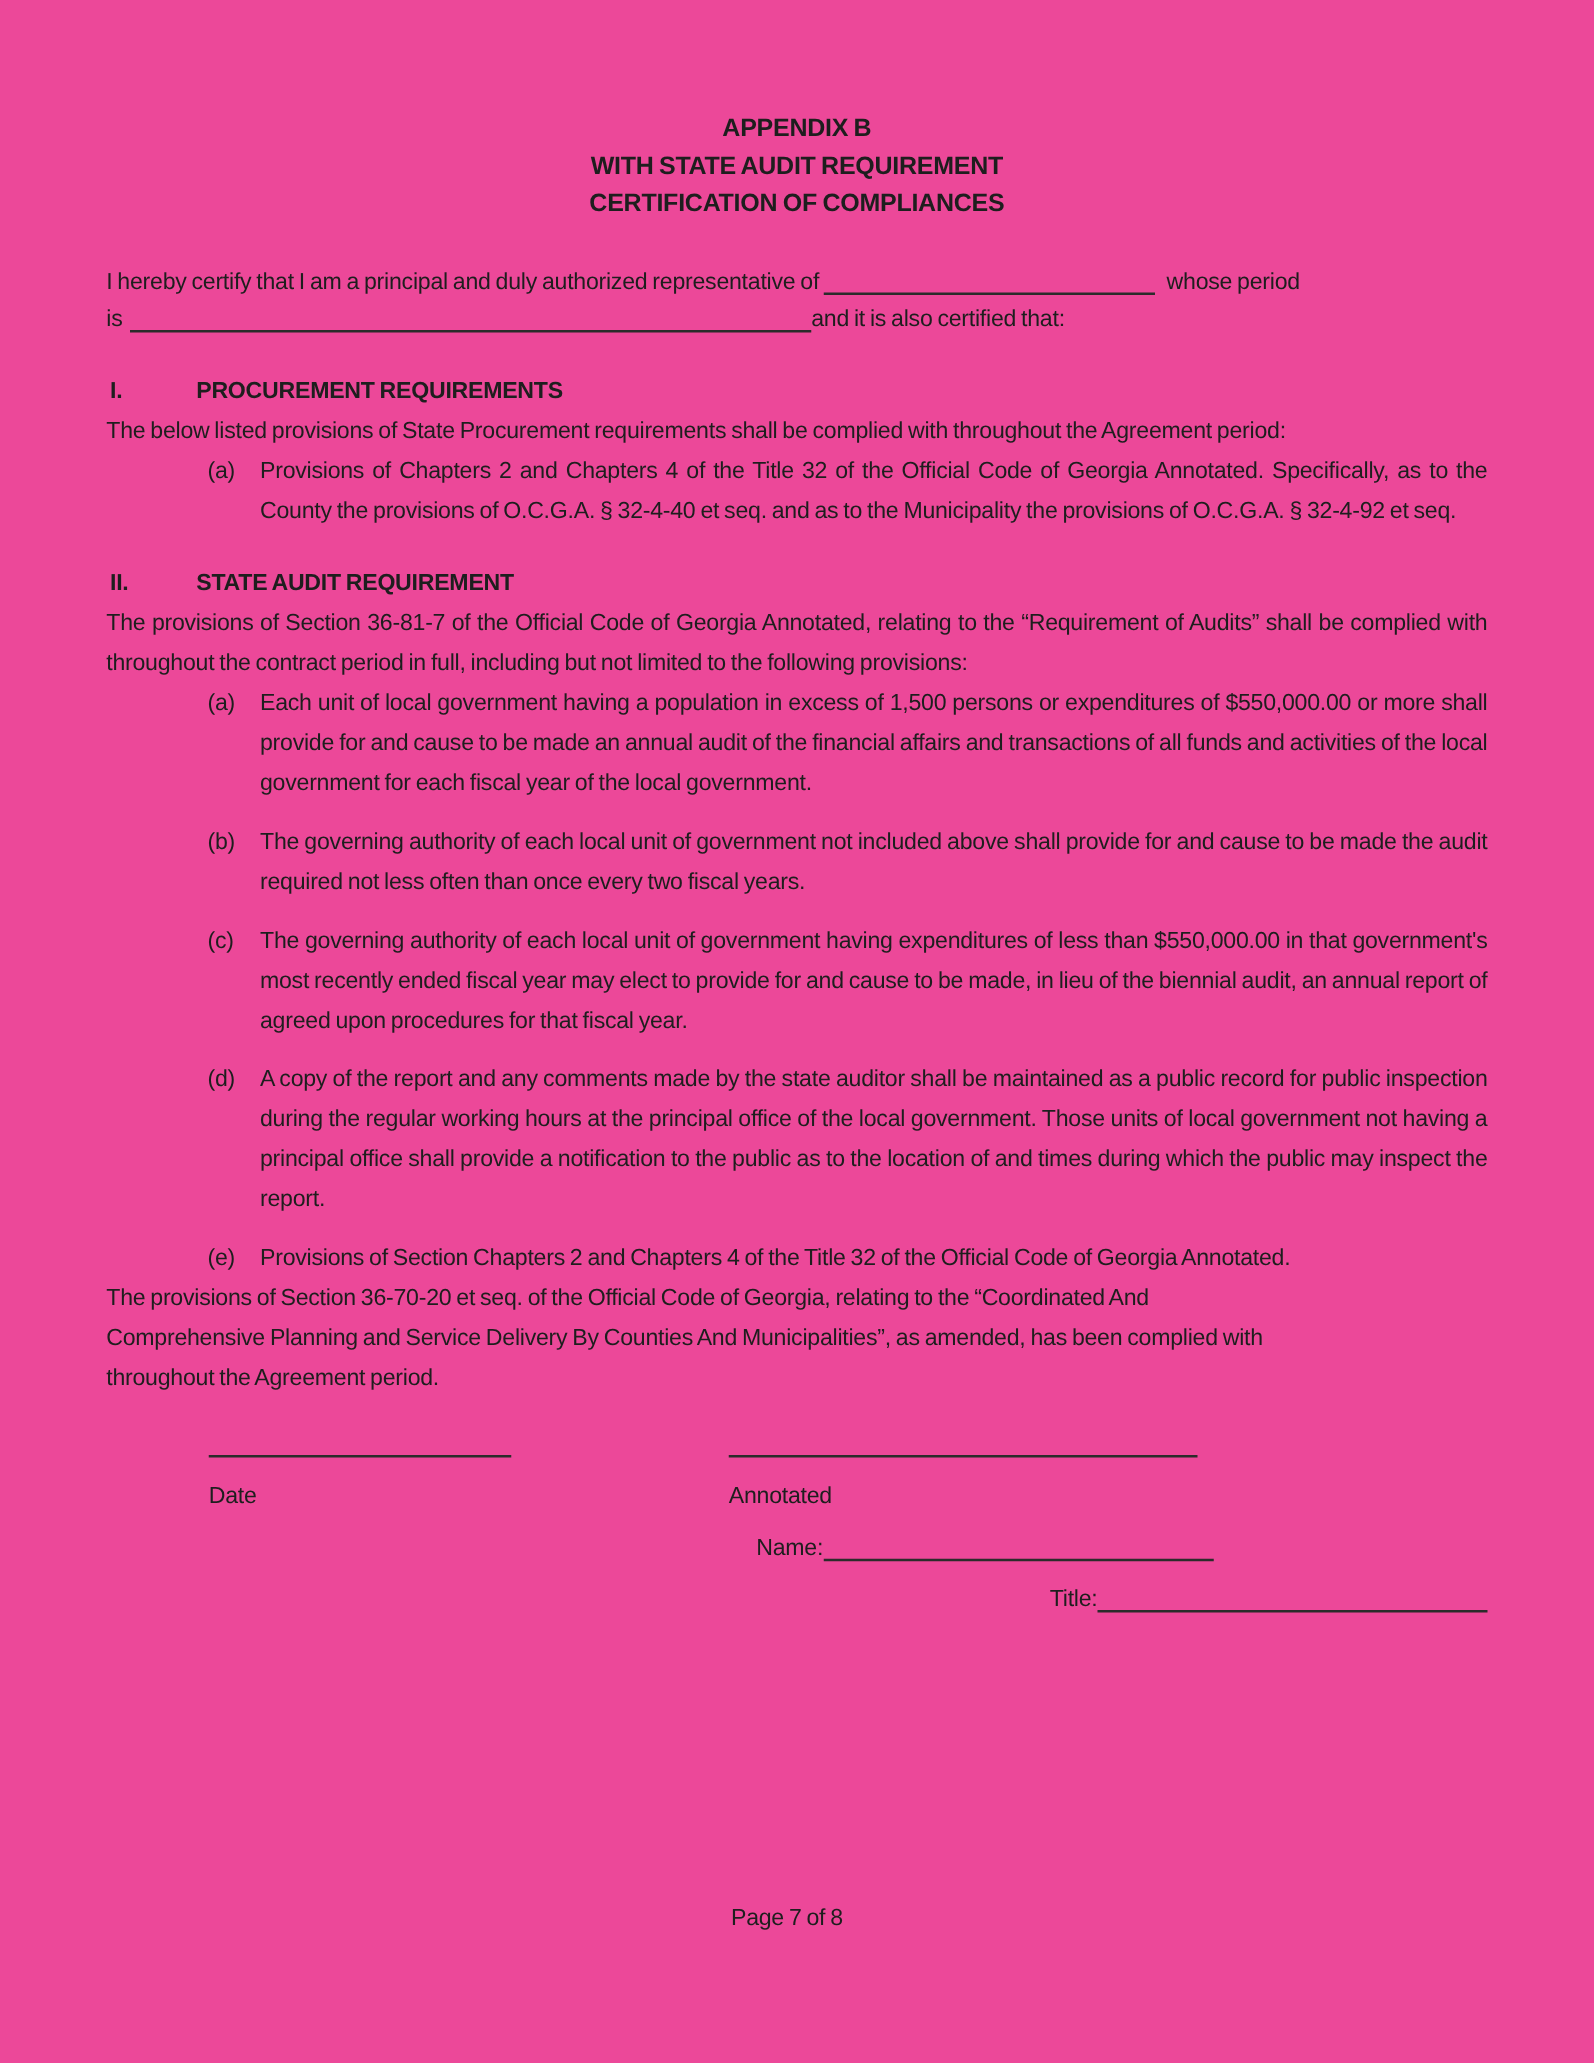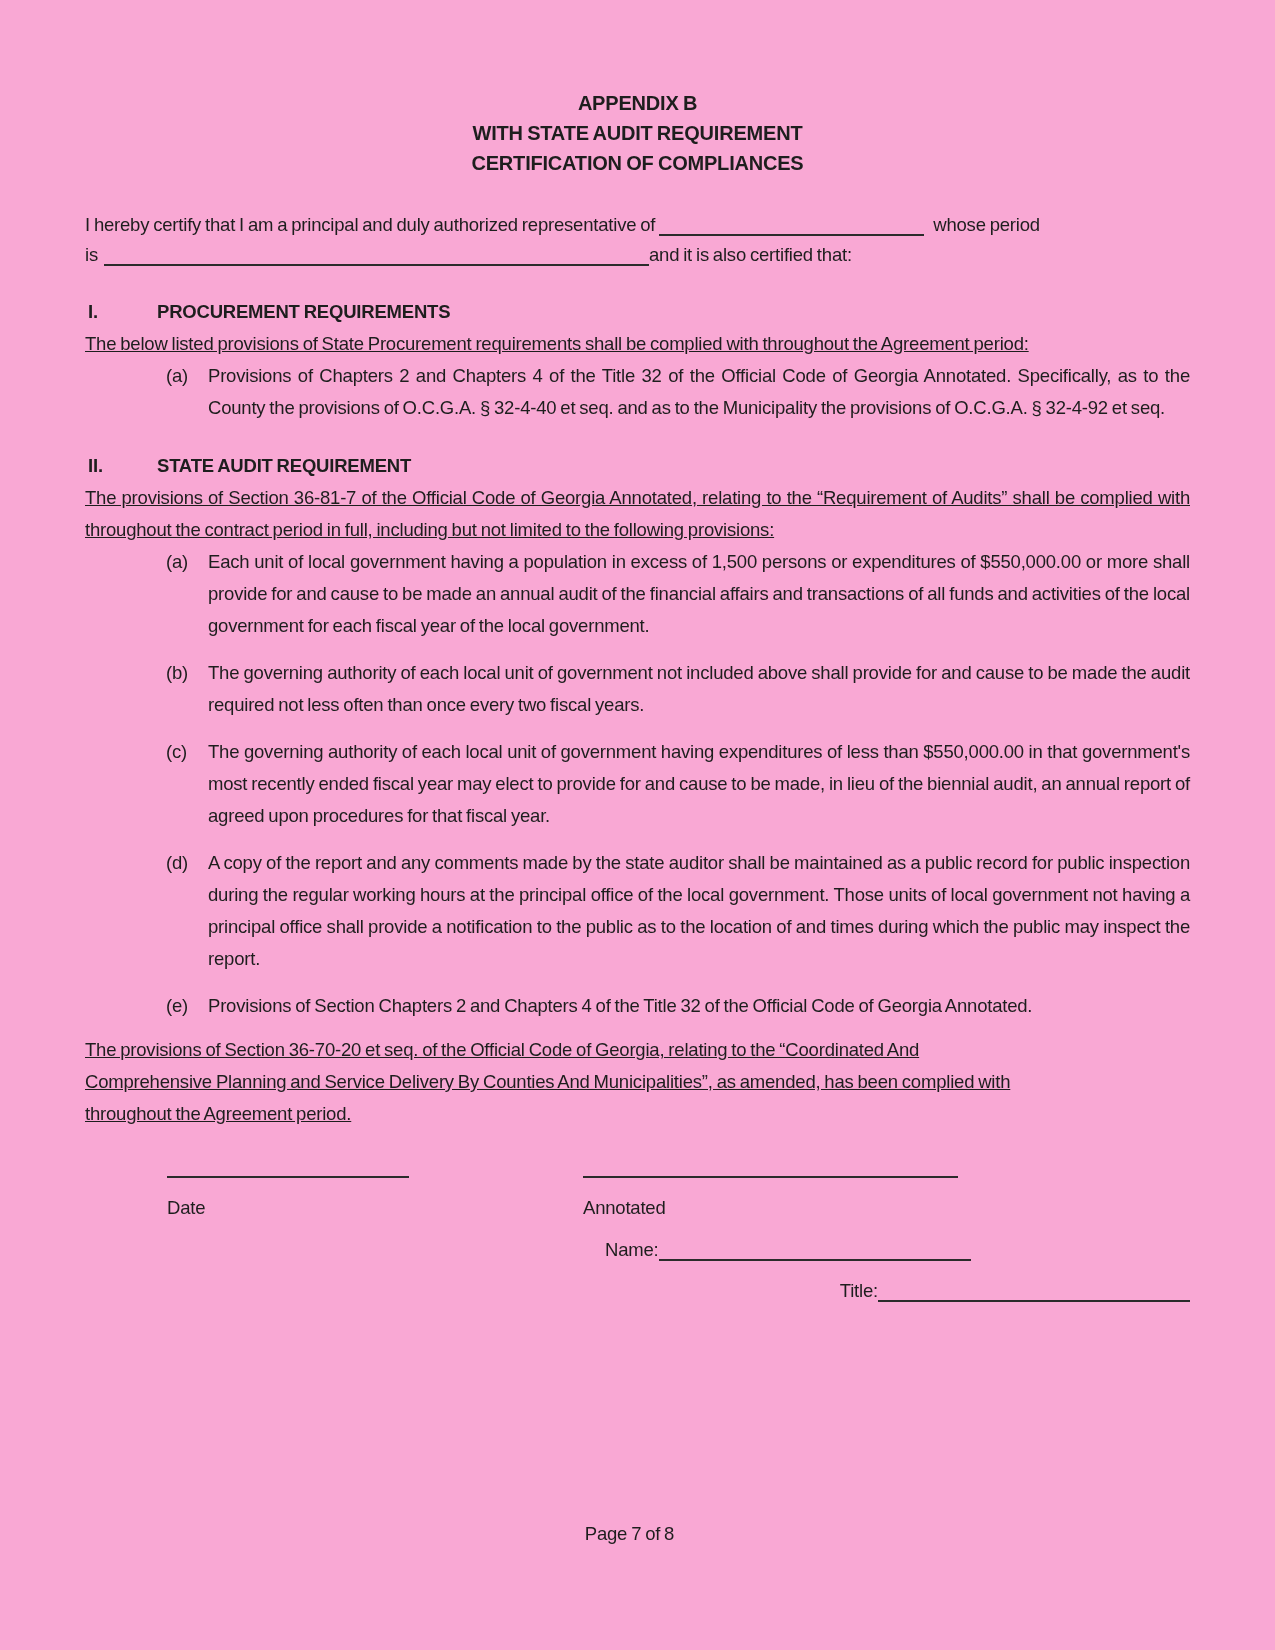--- a/index.html
+++ b/index.html
@@ -1,20 +1,20 @@
 <!DOCTYPE html>
 <html><head>
 <meta charset="utf-8">
 <style>
   html, body { margin: 0; padding: 0; background: #ffffff; }
   .page {
     position: relative;
     width: 1275px;
     height: 1650px;
-    background: #f9a8d4;
+    background: #ec4899;
     box-sizing: border-box;
     padding: 88px 85px 0 85px;
     font-family: "Liberation Sans", sans-serif;
     font-size: 18.5px;
     letter-spacing: -0.2px;
     word-spacing: -1px;
     line-height: 32px;
     color: #1e1e1e;
   }
   .title-block { text-align: center; font-weight: bold; font-size: 20px; line-height: 30px; }
@@ -29,22 +29,22 @@
   .blank-org { width: 265px; margin-left: 4px; margin-right: 9px; }
   .blank-address { width: 545px; margin-left: 6px; }
   .sec-heading {
     margin-top: 26px;
     font-weight: bold;
     position: relative;
     padding-left: 72px;
     line-height: 32px;
   }
   .sec-num { position: absolute; left: 3px; top: 0; }
-  .sec-body { margin: 0; text-align: justify; text-decoration: underline; }
-  .sec-body.preline { white-space: pre-line; text-align: left; margin-top: 12px; }
+  .sec-body { margin: 0; text-align: justify; }
+  .sec-body.preline { white-space: pre-line; text-align: left; }
   .item { position: relative; padding-left: 123px; text-align: justify; margin: 0; }
   .item + .item { margin-top: 15px; }
   .item-label { position: absolute; left: 81px; top: 0; }
   .sig-block { margin-top: 18px; }
   .sig-lines-row { height: 28px; }
   .sig-line { display: inline-block; border-bottom: 2px solid #2b2b2b; height: 28px; vertical-align: top; }
   .date-line { width: 242px; margin-left: 82px; }
   .signature-line { width: 375px; margin-left: 174px; }
   .sig-labels-row { margin-top: 16px; }
   .date-label { display: inline-block; margin-left: 82px; width: 416px; }

